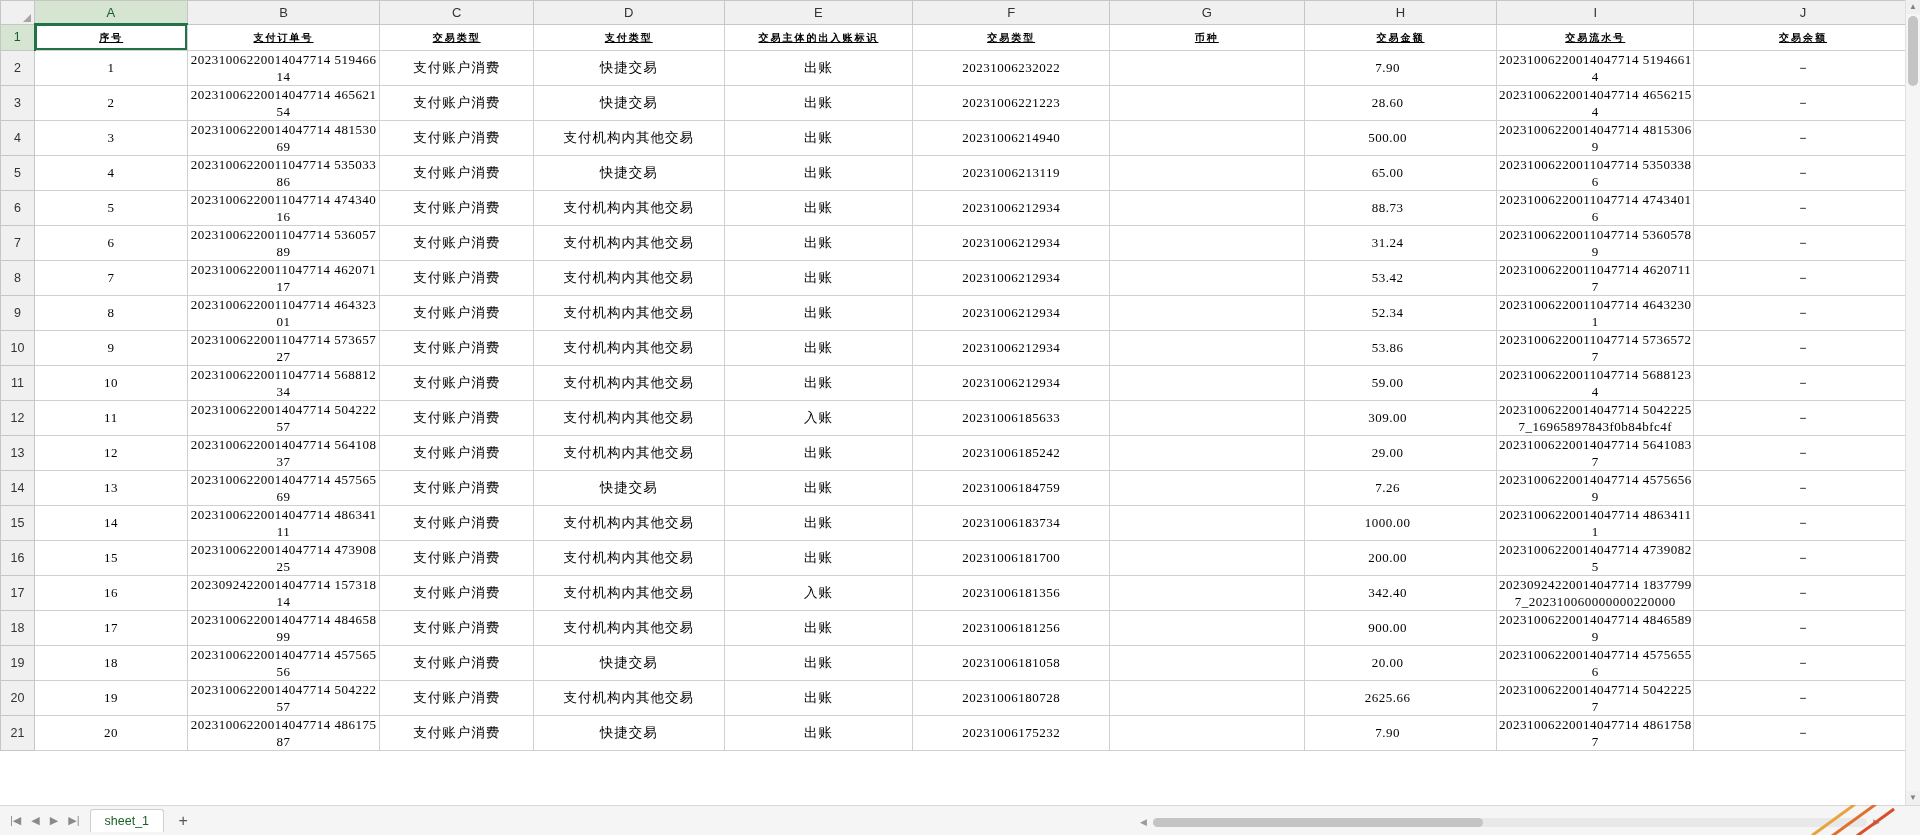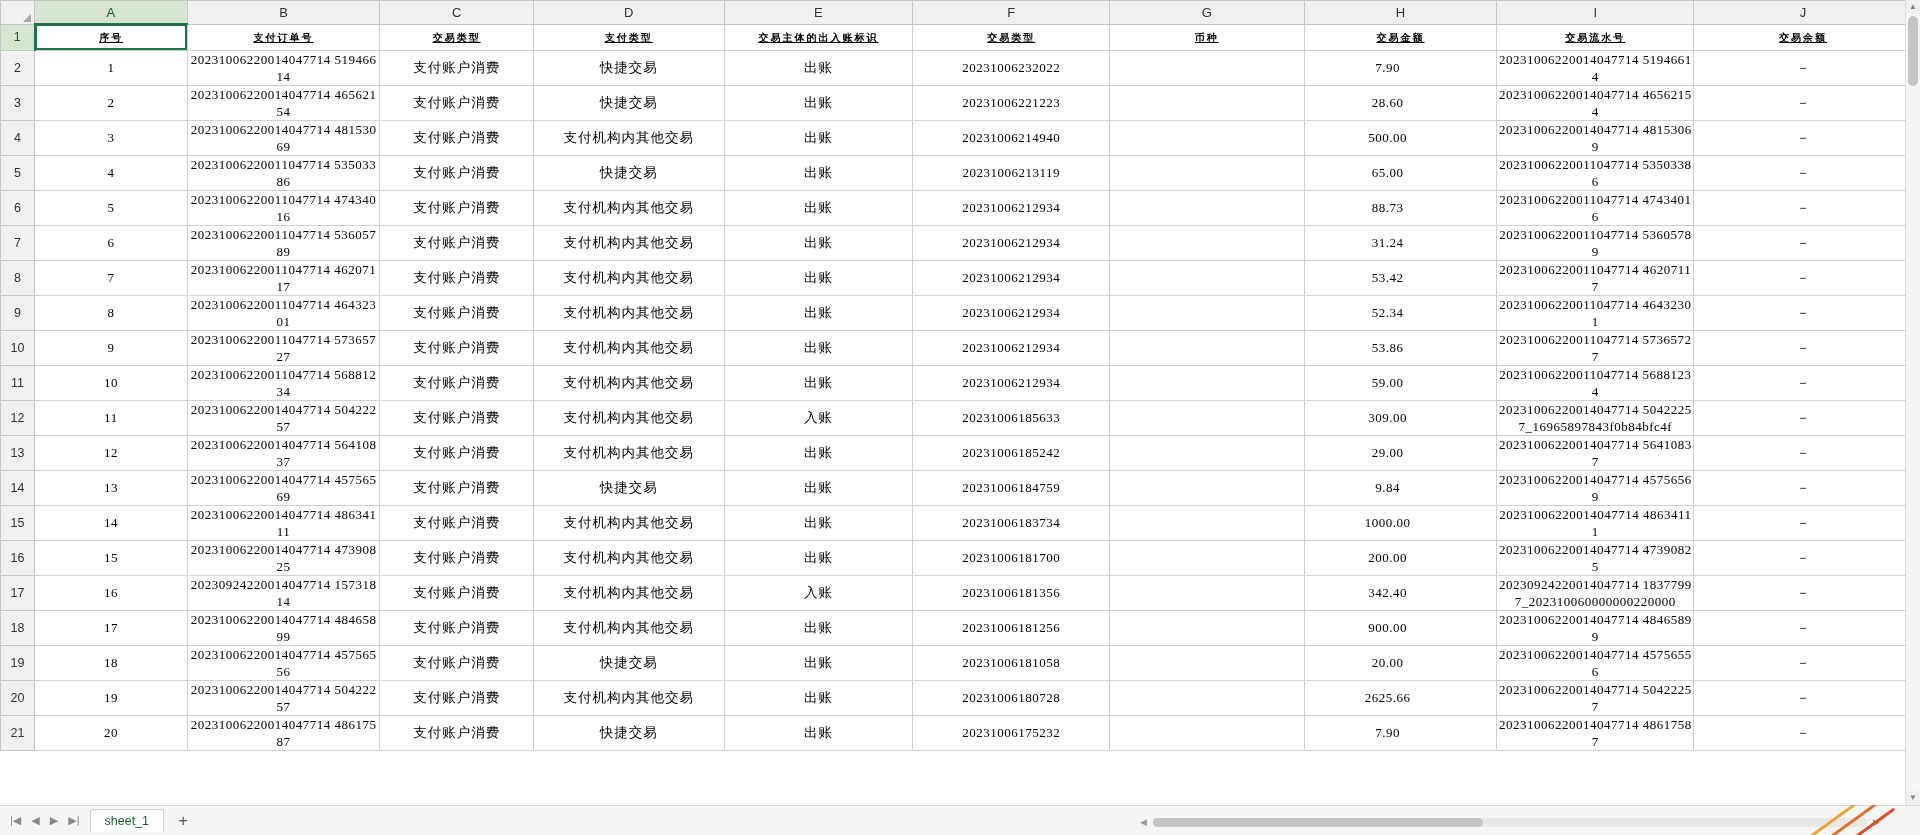--- a/index.html
+++ b/index.html
@@ -475,21 +475,21 @@
           </tr>
           <tr style="height: 29.5px;">
             <td class="rowhead">14</td>
             <td class="cell num">13</td>
             <td class="cell num">20231006220014047714 45756569</td>
             <td class="cell cjk">支付账户消费</td>
             <td class="cell cjk">快捷交易</td>
             <td class="cell cjk">出账</td>
             <td class="cell num">20231006184759</td>
             <td class="cell cjk"></td>
-            <td class="cell num amount">9.84</td>
+            <td class="cell num amount">7.26</td>
             <td class="cell num">20231006220014047714 45756569</td>
             <td class="cell dash">－</td>
           </tr>
           <tr style="height: 29.5px;">
             <td class="rowhead">15</td>
             <td class="cell num">14</td>
             <td class="cell num">20231006220014047714 48634111</td>
             <td class="cell cjk">支付账户消费</td>
             <td class="cell cjk">支付机构内其他交易</td>
             <td class="cell cjk">出账</td>

